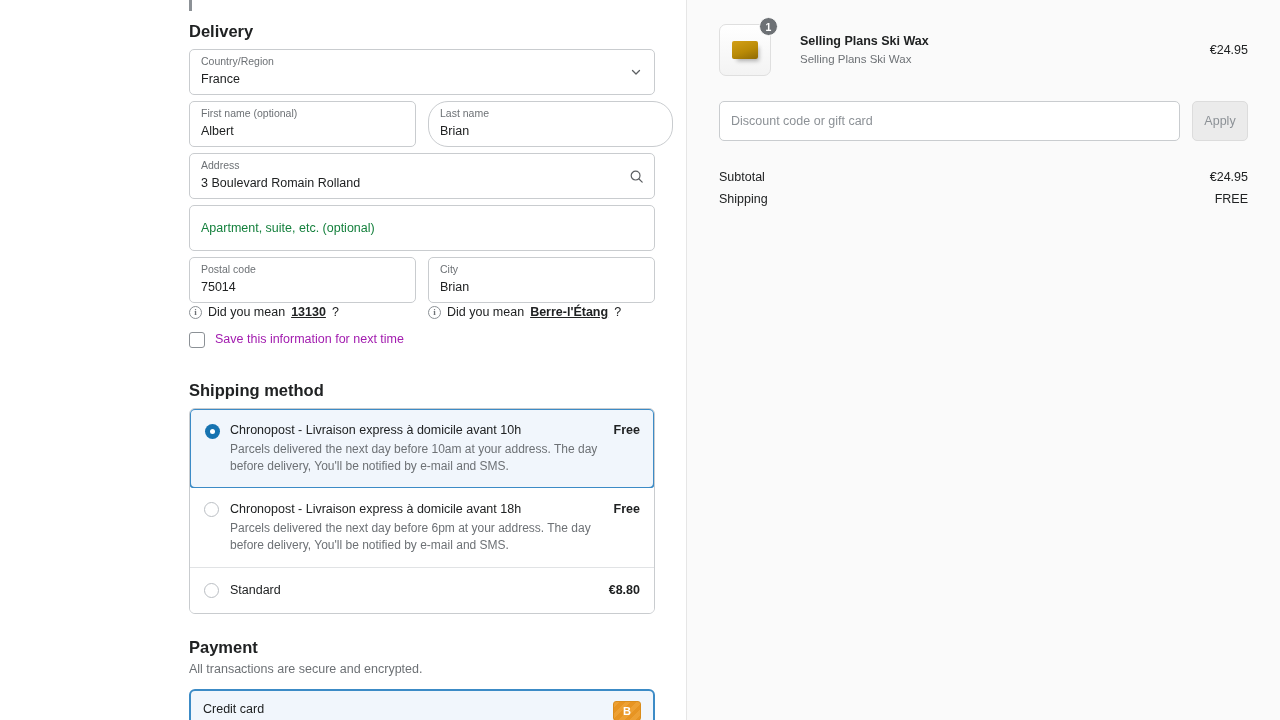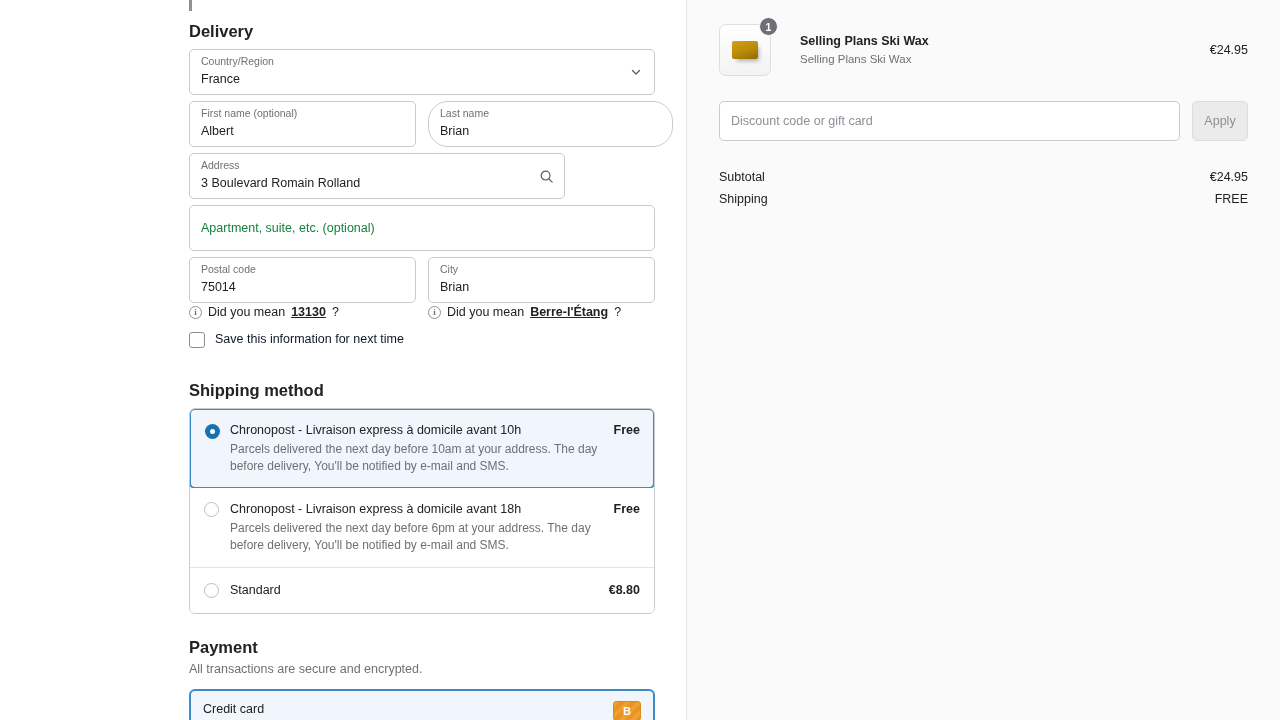--- a/index.html
+++ b/index.html
@@ -62,21 +62,21 @@
   .field .fieldicon {
     position: absolute; right: 10px; top: 50%;
     transform: translateY(-50%);
     width: 16px; height: 16px;
     display: flex; align-items: center; justify-content: center;
   }
 
   #f-country  { left: 189px; top: 49px;  width: 466px; }
   #f-first    { left: 189px; top: 101px; width: 227px; }
   #f-last     { left: 428px; top: 101px; width: 245px; border-radius: 20px; }
-  #f-address  { left: 189px; top: 153px; width: 376px; }
+  #f-address  { left: 189px; top: 153px; width: 466px; }
   #f-apt      { left: 189px; top: 205px; width: 466px; }
   #f-postal   { left: 189px; top: 257px; width: 227px; }
   #f-city     { left: 428px; top: 257px; width: 227px; }
 
   
   .hint {
     position: absolute;
     display: flex; align-items: center; gap: 6px;
     font-size: 12.5px; color: #202223; line-height: 16px;
     white-space: nowrap;
@@ -98,21 +98,21 @@
 
   
   #save-row {
     position: absolute; left: 189px; top: 331px;
     display: flex; align-items: center; gap: 10px;
   }
   .cbox {
     width: 16px; height: 16px; border: 1px solid #8c9196;
     border-radius: 3px; background: #fff; flex: 0 0 auto;
   }
-  #save-row .cbl { font-size: 12.5px; color: #0f172a; line-height: 17px; }
+  #save-row .cbl { font-size: 12.5px; color: #a21caf; line-height: 17px; }
 
   
   #ship-group {
     position: absolute; left: 189px; top: 408px;
     width: 466px;
     border: 1px solid #c9cccf; border-radius: 6px;
     background: #ffffff;
     overflow: hidden;
   }
   .ship-opt {

